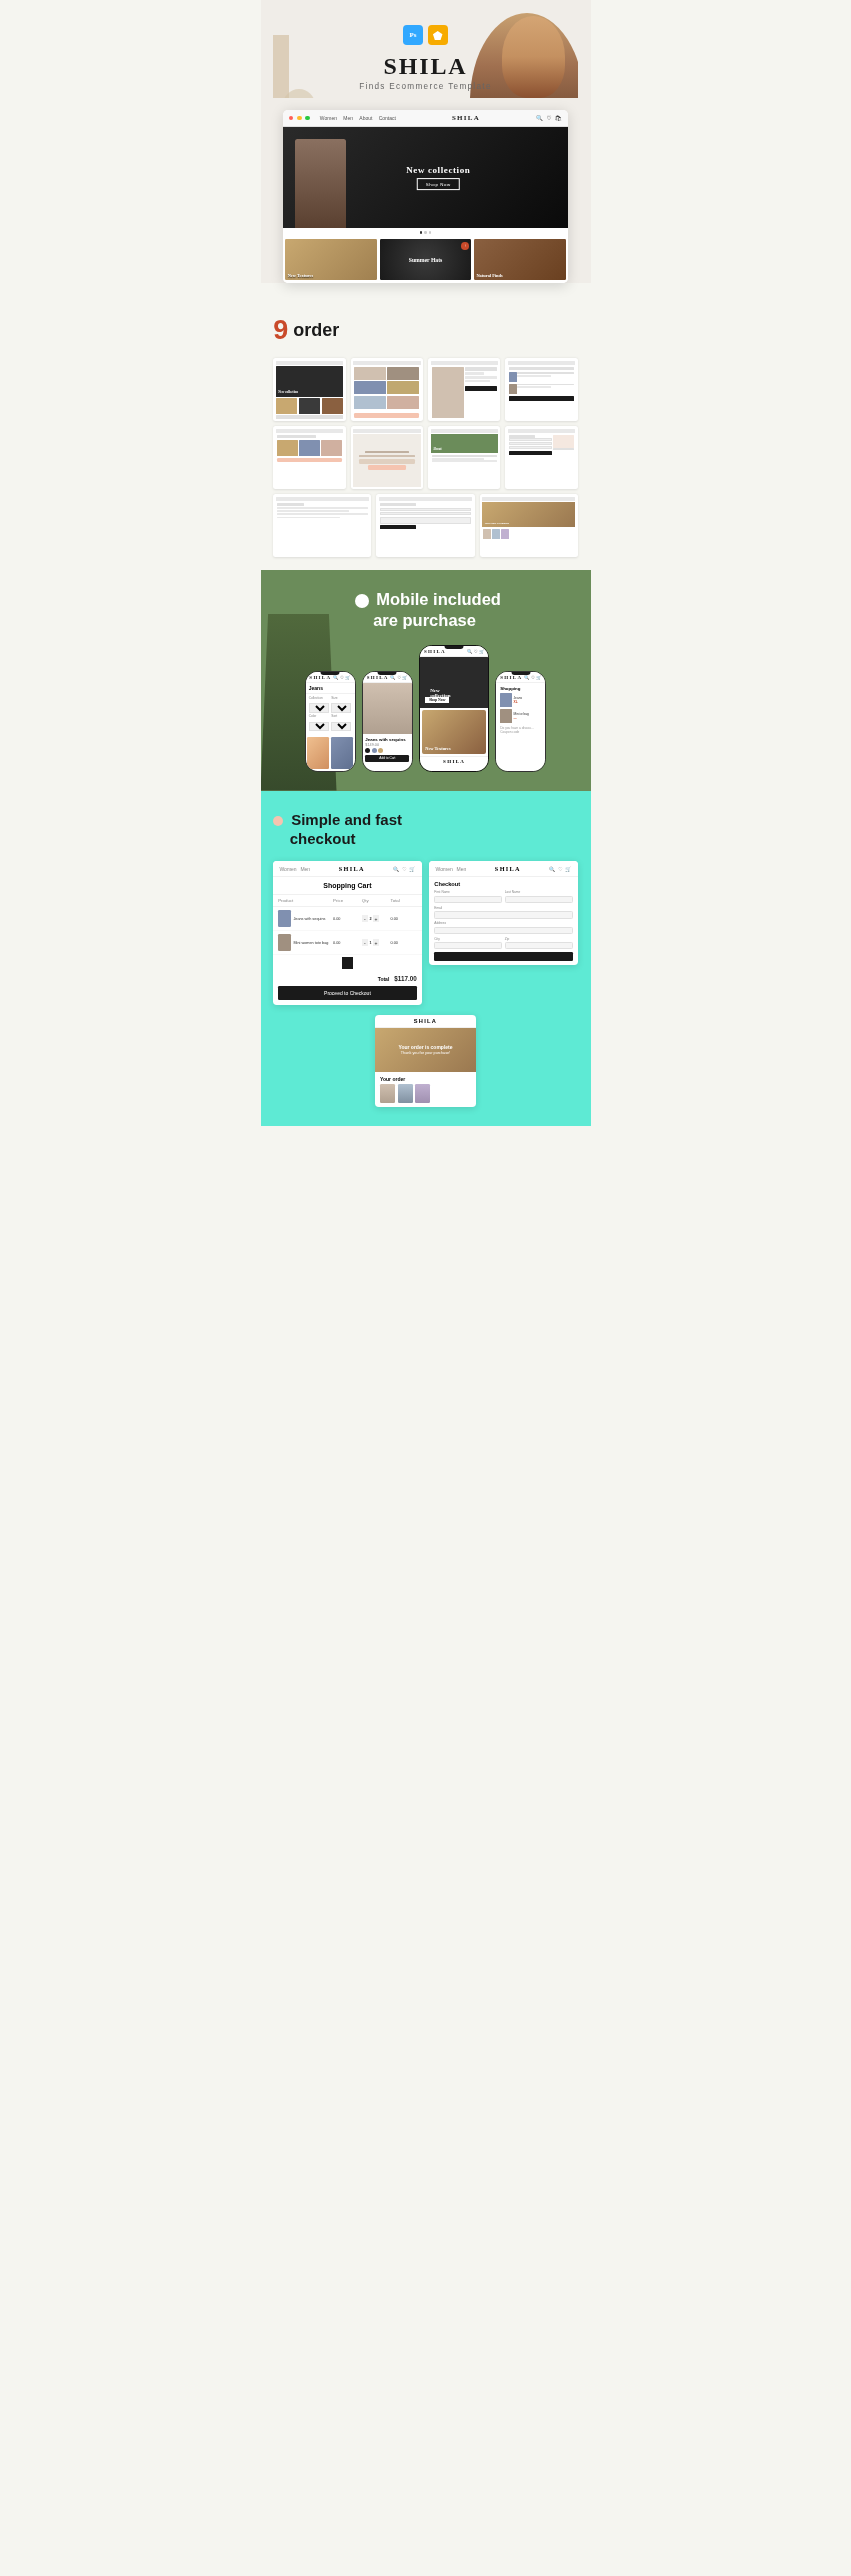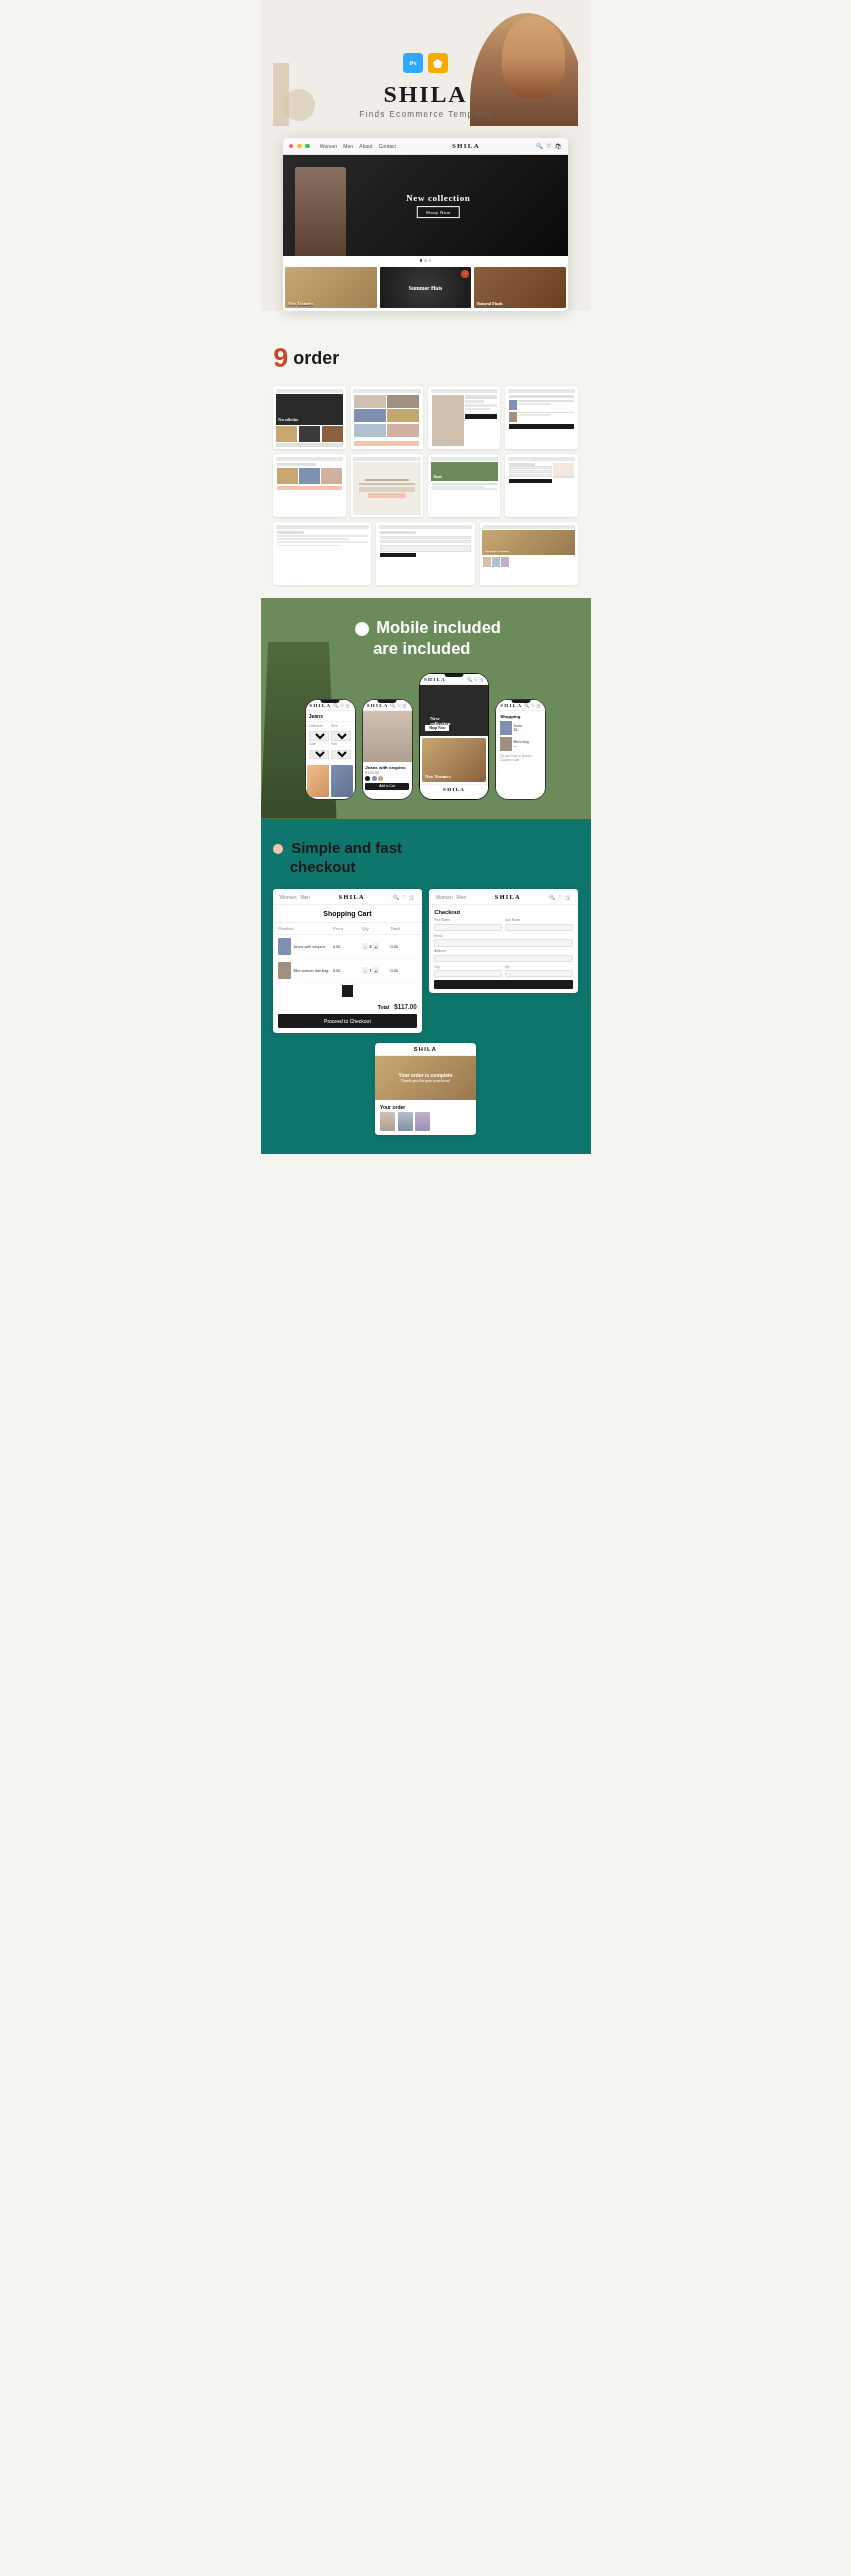--- a/index.html
+++ b/index.html
@@ -9,21 +9,20 @@
       width: 330px;
       margin: 0 auto;
       overflow-x: hidden;
     }
     .hero-badges {
       display: flex;
       align-items: center;
       justify-content: center;
       gap: 5px;
       margin-bottom: 7.6px;
-      margin-top: 28px;
     }
     .badge-ps, .badge-sketch {
       width: 20px;
       height: 20px;
       border-radius: 3.8px;
       display: flex;
       align-items: center;
       justify-content: center;
       font-size: 7px;
       font-weight: bold;
@@ -386,21 +385,21 @@
       bottom: 3.8px;
       left: 3.8px;
       color: white;
       font-size: 4.4px;
       font-weight: 600;
     }
 
     
     .checkout-section {
       padding: 19px 12.7px;
-      background: #0f766e;
+      background: #5eead4;
     }
     .checkout-heading-dot {
       width: 10px;
       height: 10px;
       background: #f5c4b0;
       border-radius: 50%;
       display: inline-block;
       margin-right: 3.8px;
       vertical-align: middle;
     }
@@ -890,21 +889,21 @@
   </div>
 </div>
 
 <div class="mobile-section">
   <div class="mobile-person-silhouette"></div>
 
   <div style="position:relative;z-index:2;padding-left:82px;">
     <div class="mobile-heading">
       <span class="mobile-heading-dot"></span>
       <span>Mobile included</span><br>
-      <span style="margin-left:18px;">are included</span>
+      <span style="margin-left:18px;">are purchase</span>
     </div>
   </div>
 
   <div class="mobile-phones-row">
 
     <div class="phone-mockup phone-sm">
       <div class="phone-notch"></div>
       <div class="phone-screen">
         <div class="ph-nav">
           <span class="ph-brand">SHILA</span>

